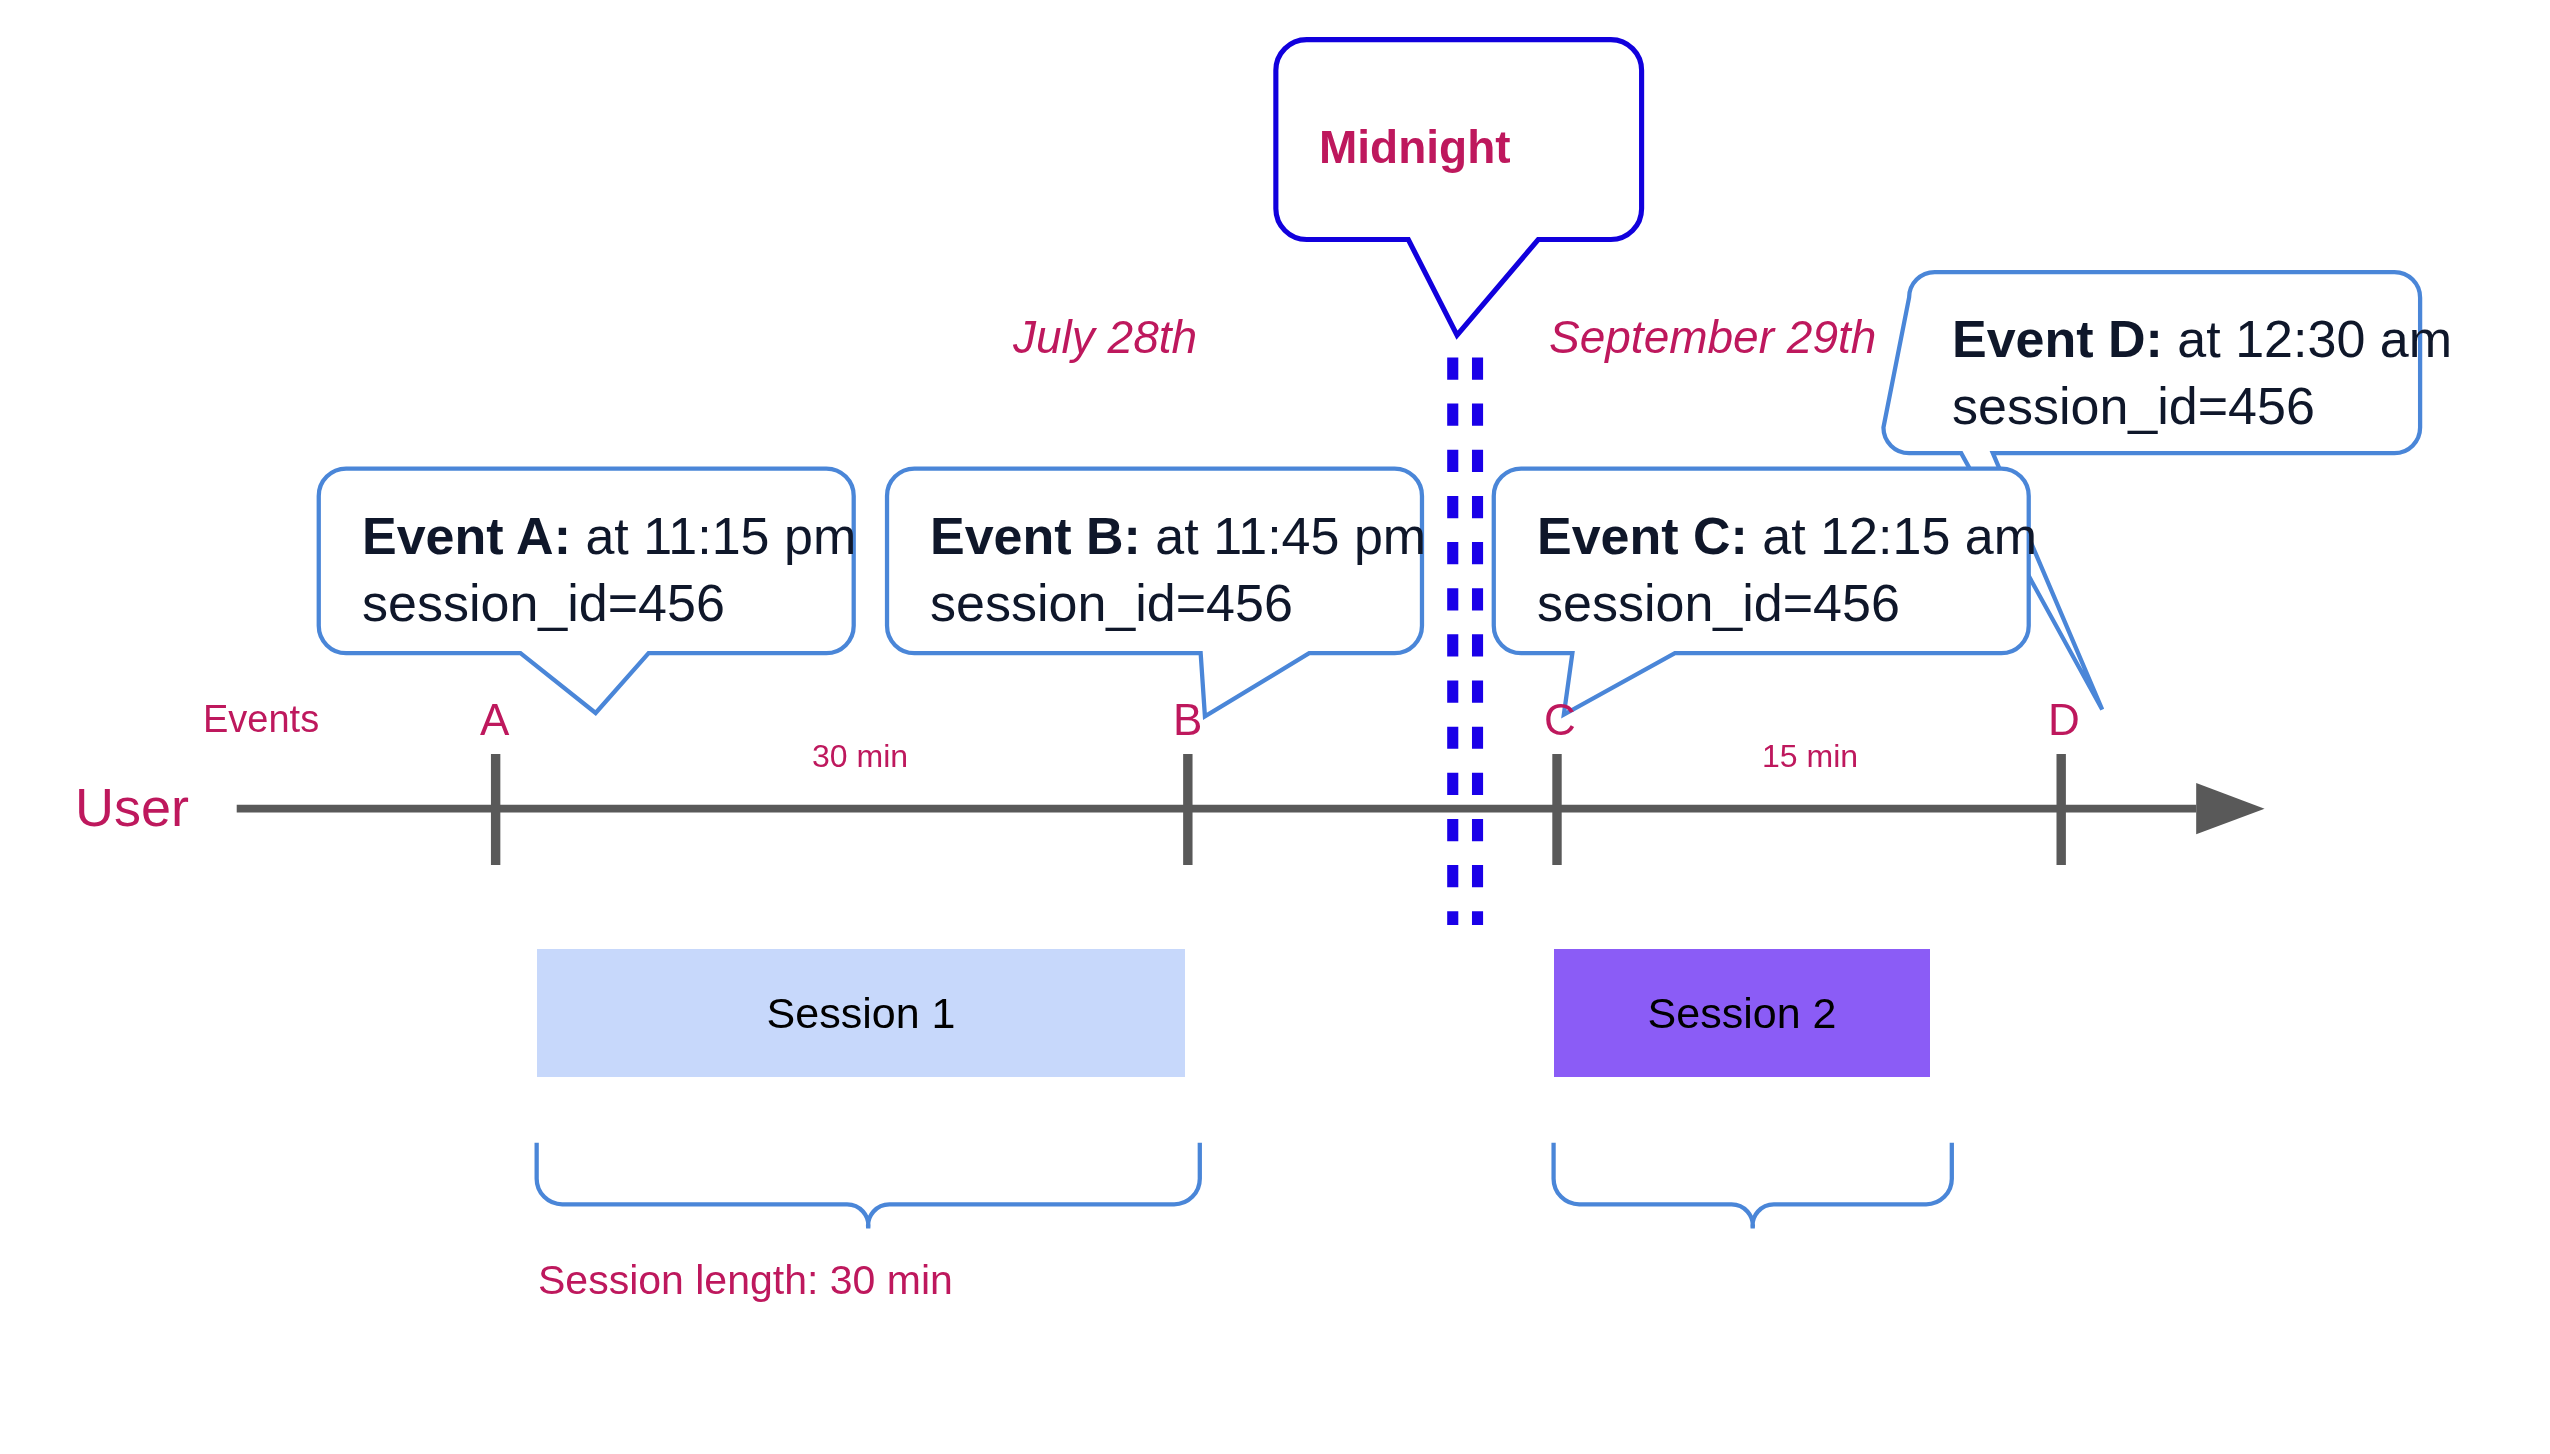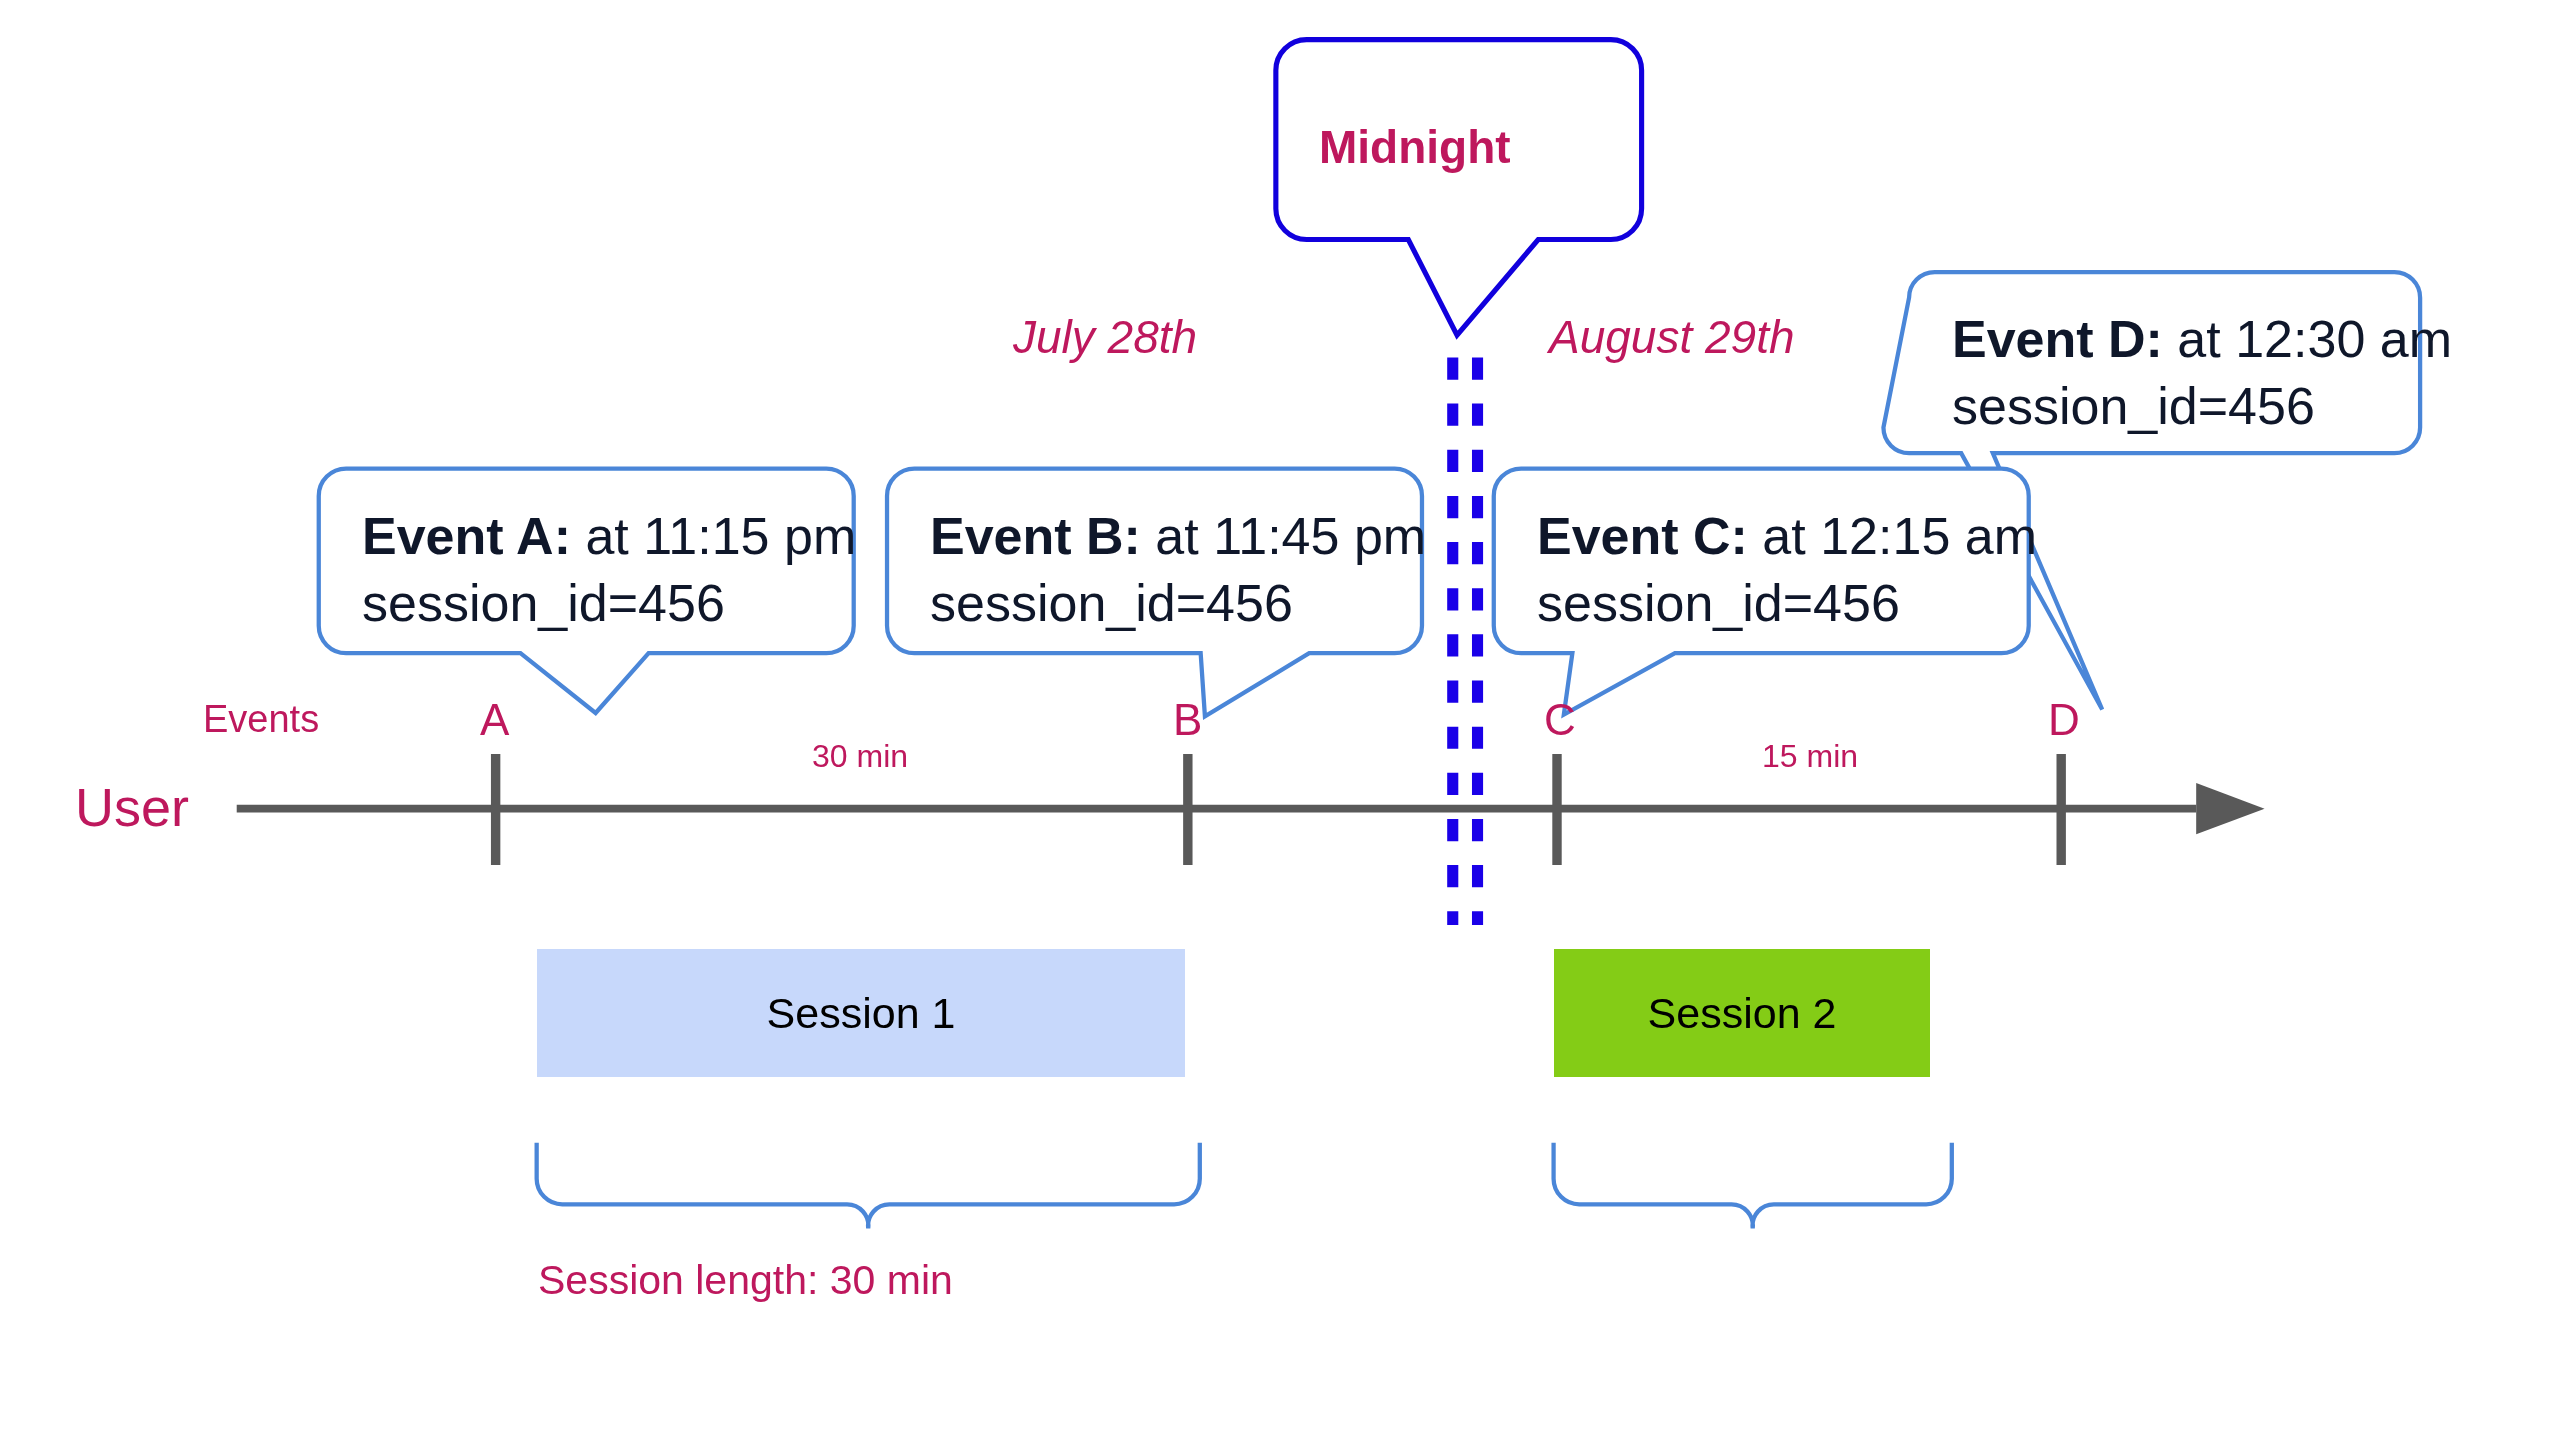--- a/index.html
+++ b/index.html
@@ -183,21 +183,21 @@
                a25,25 0 0 1 25,-28
                h178 a30,30 0 0 0 30,-30
                v-42" fill="none" stroke="#4a86d8" stroke-width="5"></path>
     </g>
 
   </svg>
 
   <div class="txt midnight-label" style="left:1319px; top:120px;">Midnight</div>
 
   <div class="txt date-label" style="left:1013px; top:310px;">July 28th</div>
-  <div class="txt date-label" style="left:1549px; top:310px;">August 29th</div>
+  <div class="txt date-label" style="left:1549px; top:310px;">September 29th</div>
 
   <div class="callout-text" style="left:362px; top:503px;">
     <div><b>Event A:</b><span> at 11:15 pm</span></div>
     <div>session_id=456</div>
   </div>
 
   <div class="callout-text" style="left:930px; top:503px;">
     <div><b>Event B:</b><span> at 11:45 pm</span></div>
     <div>session_id=456</div>
   </div>
@@ -219,20 +219,20 @@
   <div class="txt event-letter" style="left:1173px; top:694px;">B</div>
   <div class="txt event-letter" style="left:1544px; top:694px;">C</div>
   <div class="txt event-letter" style="left:2048px; top:694px;">D</div>
 
   <div class="txt dur-label" style="left:812px; top:738px;">30 min</div>
   <div class="txt dur-label" style="left:1762px; top:738px;">15 min</div>
 
   <div class="session-box" style="left:537px; top:949px; width:648px; height:128px; background:#c7d8fb;">
     <span class="session-label">Session 1</span>
   </div>
-  <div class="session-box" style="left:1554px; top:949px; width:376px; height:128px; background:#84cc16;">
+  <div class="session-box" style="left:1554px; top:949px; width:376px; height:128px; background:#8b5cf6;">
     <span class="session-label">Session 2</span>
   </div>
 
   <div class="txt session-len-label" style="left:538px; top:1256px;">Session length: 30 min</div>
 
 </div>
 
 
 </body></html>

